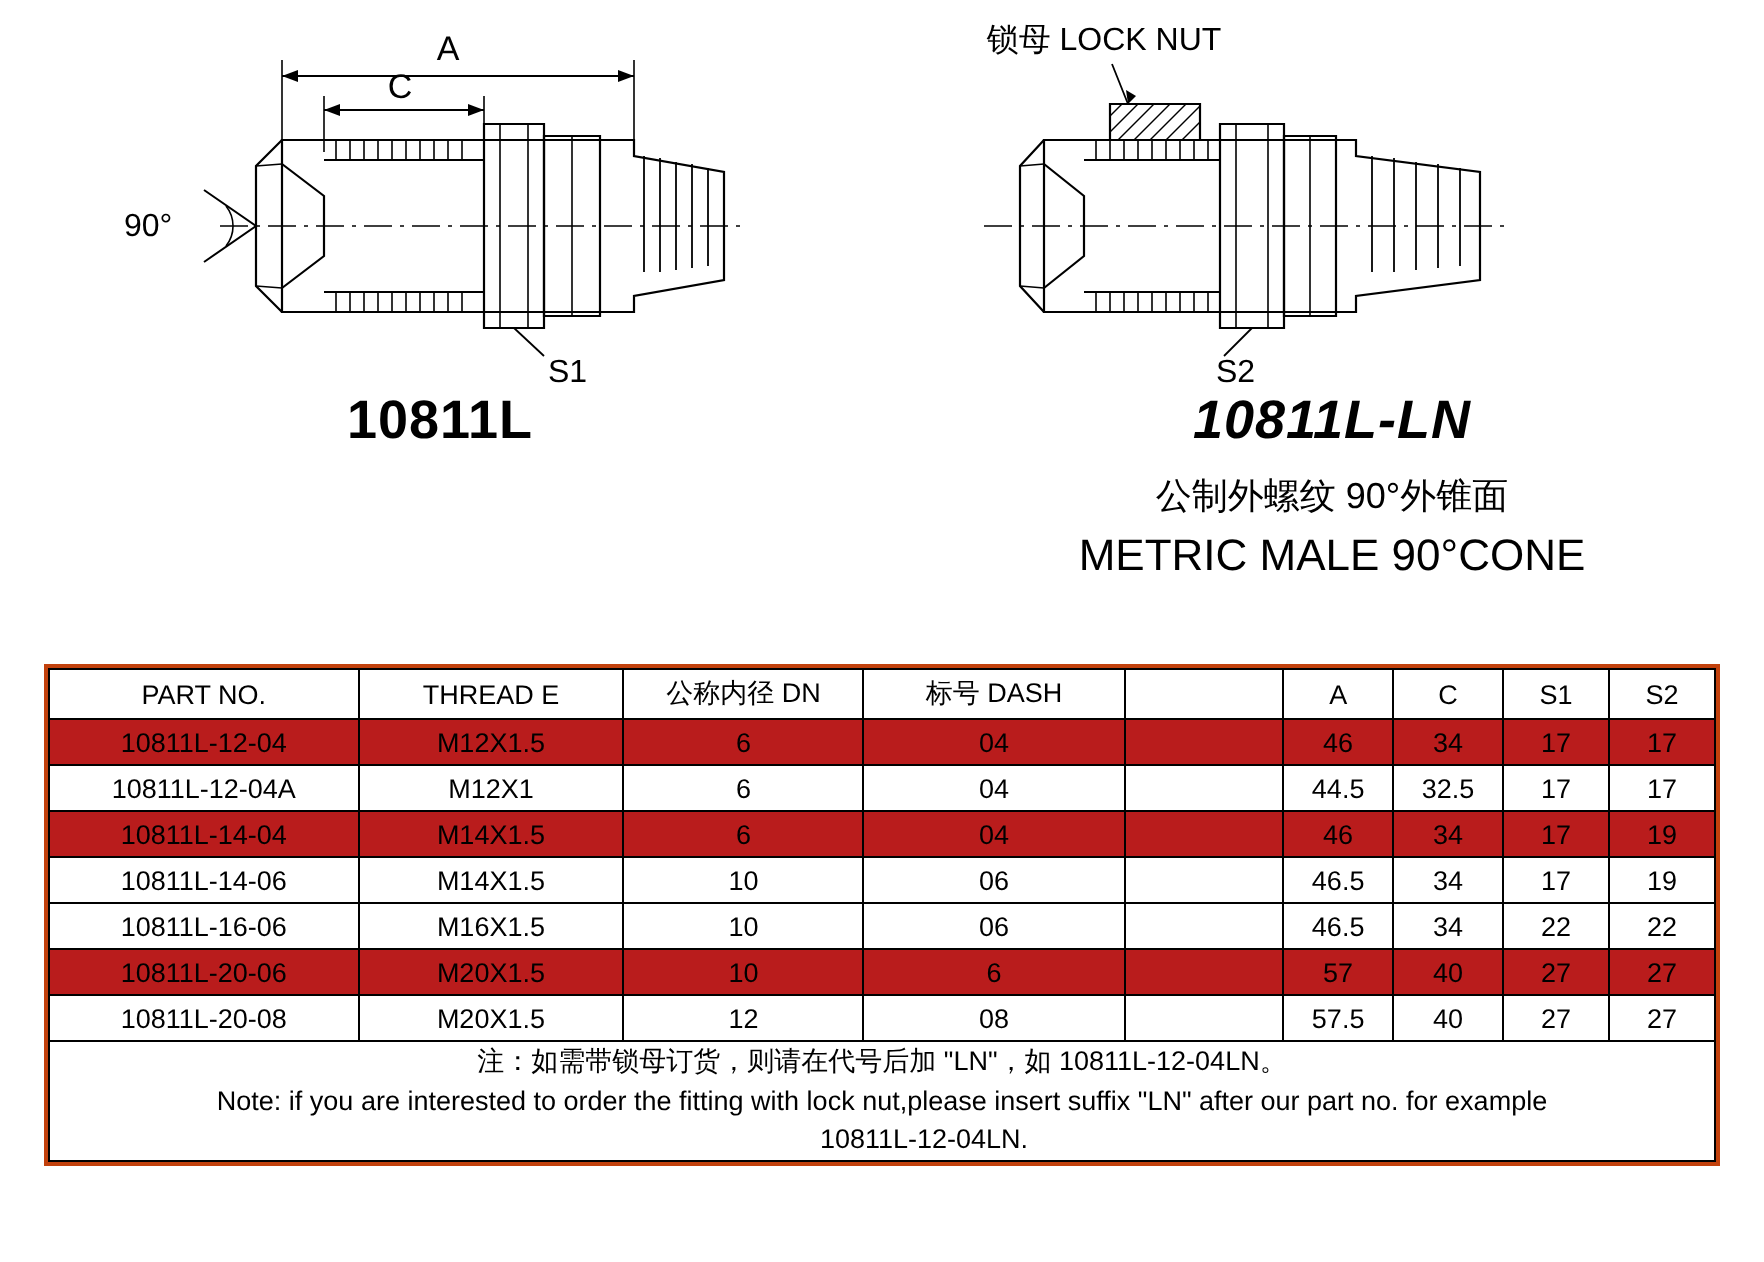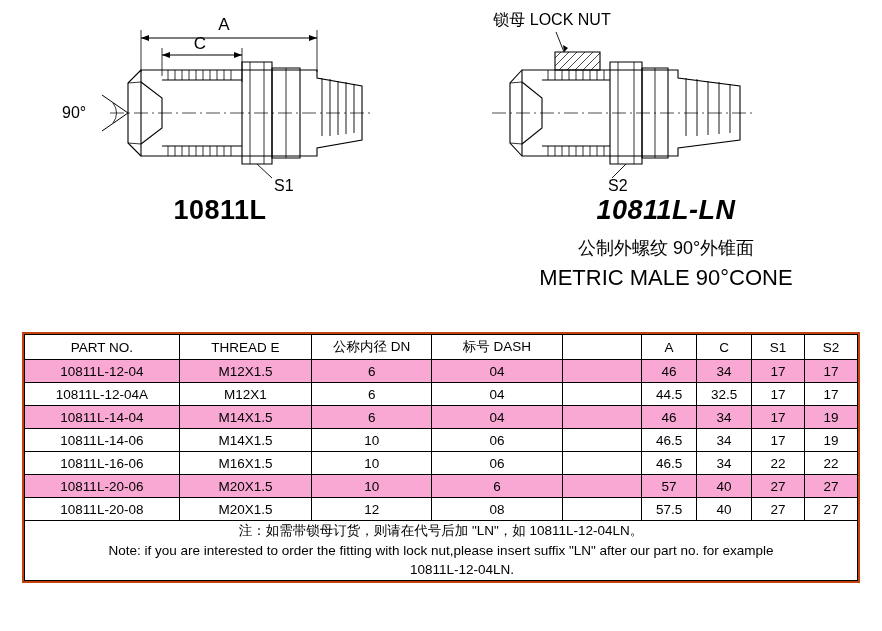--- a/index.html
+++ b/index.html
@@ -75,21 +75,21 @@
     height: 22px;
     padding: 0 2px;
     font-weight: normal;
     white-space: nowrap;
   }
   table.spec thead th {
     height: 24px;
     font-size: 13.5px;
   }
   tr.shaded td {
-    background: #f9a8d4;
+    background: #b91c1c;
   }
   .col-part   { width: 152px; }
   .col-thread { width: 130px; }
   .col-dn     { width: 118px; }
   .col-dash   { width: 128px; }
   .col-gap    { width: 78px; }
   .col-a      { width: 54px; }
   .col-c      { width: 54px; }
   .col-s1     { width: 52px; }
   .col-s2     { width: 52px; }

